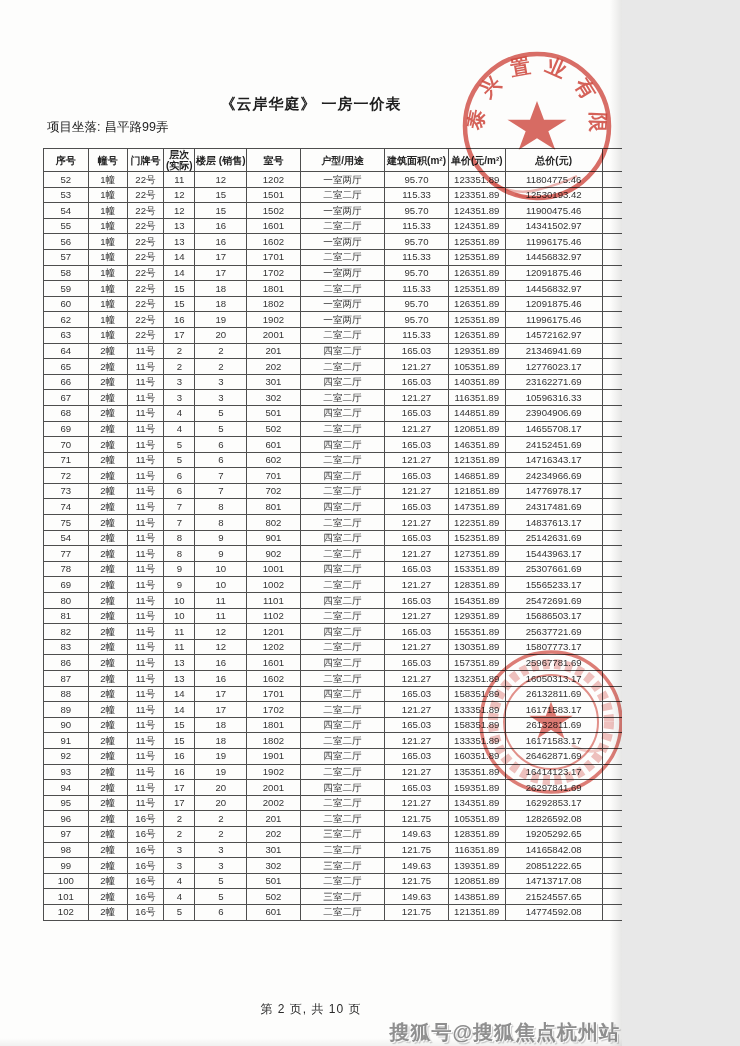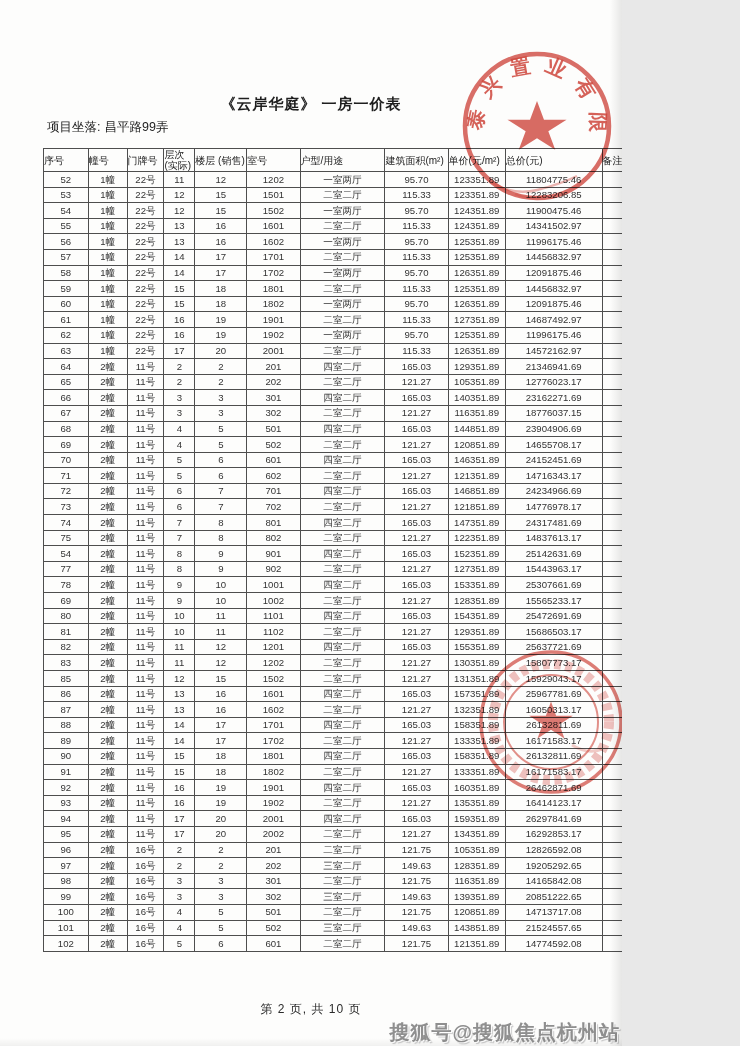--- a/index.html
+++ b/index.html
@@ -4,22 +4,22 @@
 <style>
   html,body{margin:0;padding:0;background:#e8e8e8;}
   .page{position:relative;width:622px;height:1046px;background:#fdfdfc;overflow:hidden;
         font-family:"Liberation Sans","DejaVu Sans",sans-serif;color:#2e2e2e;}
   .doc-title{position:absolute;top:95px;left:0;width:100%;text-align:center;
         font-size:15px;font-weight:bold;letter-spacing:1px;color:#1e1e1e;}
   .project-line{position:absolute;top:119px;left:47px;font-size:12.5px;font-weight:normal;color:#1e1e1e;}
   .project-line span{margin-right:4px;}
   table.price-table{position:absolute;top:148px;left:43px;width:659px;
         border-collapse:collapse;table-layout:fixed;background:transparent;}
-  .price-table th{border:1px solid #4e4e4e;font-size:10px;font-weight:normal;height:21px;
-        line-height:1.1;padding:0;text-align:left;color:#222;overflow:hidden;}
+  .price-table th{border:1px solid #4e4e4e;font-size:10px;font-weight:bold;height:21px;
+        line-height:1.1;padding:0;text-align:center;color:#222;overflow:hidden;}
   .price-table td{border:1px solid #4e4e4e;font-size:9.6px;height:14.6px;padding:0;
         text-align:center;line-height:1;color:#333;white-space:nowrap;overflow:hidden;}
   col.c1{width:6.8%} col.c2{width:5.9%} col.c3{width:5.6%} col.c4{width:4.7%}
   col.c5{width:7.9%} col.c6{width:8.1%} col.c7{width:12.9%} col.c8{width:9.6%}
   col.c9{width:8.7%} col.c10{width:14.7%} col.c11{width:15.1%}
   .page-footer{position:absolute;top:1001px;left:0;width:100%;text-align:center;
         font-size:12px;color:#2a2a2a;letter-spacing:1px;}
   .watermark{position:absolute;top:1019px;right:2px;font-size:20px;font-weight:bold;
         color:#8f8f8f;letter-spacing:1px;
         text-shadow:1px 1px 0 #ffffff, 2px 2px 1px #c9c9c9;}
@@ -88,21 +88,21 @@
         <tr>
           <td>53</td>
           <td>1幢</td>
           <td>22号</td>
           <td>12</td>
           <td>15</td>
           <td>1501</td>
           <td>二室二厅</td>
           <td>115.33</td>
           <td>123351.89</td>
-          <td>12283206.85</td>
+          <td>12530193.42</td>
           <td></td>
         </tr>
         <tr>
           <td>54</td>
           <td>1幢</td>
           <td>22号</td>
           <td>12</td>
           <td>15</td>
           <td>1502</td>
           <td>一室两厅</td>
@@ -183,33 +183,20 @@
           <td>15</td>
           <td>18</td>
           <td>1802</td>
           <td>一室两厅</td>
           <td>95.70</td>
           <td>126351.89</td>
           <td>12091875.46</td>
           <td></td>
         </tr>
         <tr>
-          <td>61</td>
-          <td>1幢</td>
-          <td>22号</td>
-          <td>16</td>
-          <td>19</td>
-          <td>1901</td>
-          <td>二室二厅</td>
-          <td>115.33</td>
-          <td>127351.89</td>
-          <td>14687492.97</td>
-          <td></td>
-        </tr>
-        <tr>
           <td>62</td>
           <td>1幢</td>
           <td>22号</td>
           <td>16</td>
           <td>19</td>
           <td>1902</td>
           <td>一室两厅</td>
           <td>95.70</td>
           <td>125351.89</td>
           <td>11996175.46</td>
@@ -270,21 +257,21 @@
         <tr>
           <td>67</td>
           <td>2幢</td>
           <td>11号</td>
           <td>3</td>
           <td>3</td>
           <td>302</td>
           <td>二室二厅</td>
           <td>121.27</td>
           <td>116351.89</td>
-          <td>18776037.15</td>
+          <td>10596316.33</td>
           <td></td>
         </tr>
         <tr>
           <td>68</td>
           <td>2幢</td>
           <td>11号</td>
           <td>4</td>
           <td>5</td>
           <td>501</td>
           <td>四室二厅</td>
@@ -479,33 +466,20 @@
           <td>83</td>
           <td>2幢</td>
           <td>11号</td>
           <td>11</td>
           <td>12</td>
           <td>1202</td>
           <td>二室二厅</td>
           <td>121.27</td>
           <td>130351.89</td>
           <td>15807773.17</td>
-          <td></td>
-        </tr>
-        <tr>
-          <td>85</td>
-          <td>2幢</td>
-          <td>11号</td>
-          <td>12</td>
-          <td>15</td>
-          <td>1502</td>
-          <td>二室二厅</td>
-          <td>121.27</td>
-          <td>131351.89</td>
-          <td>15929043.17</td>
           <td></td>
         </tr>
         <tr>
           <td>86</td>
           <td>2幢</td>
           <td>11号</td>
           <td>13</td>
           <td>16</td>
           <td>1601</td>
           <td>四室二厅</td>

